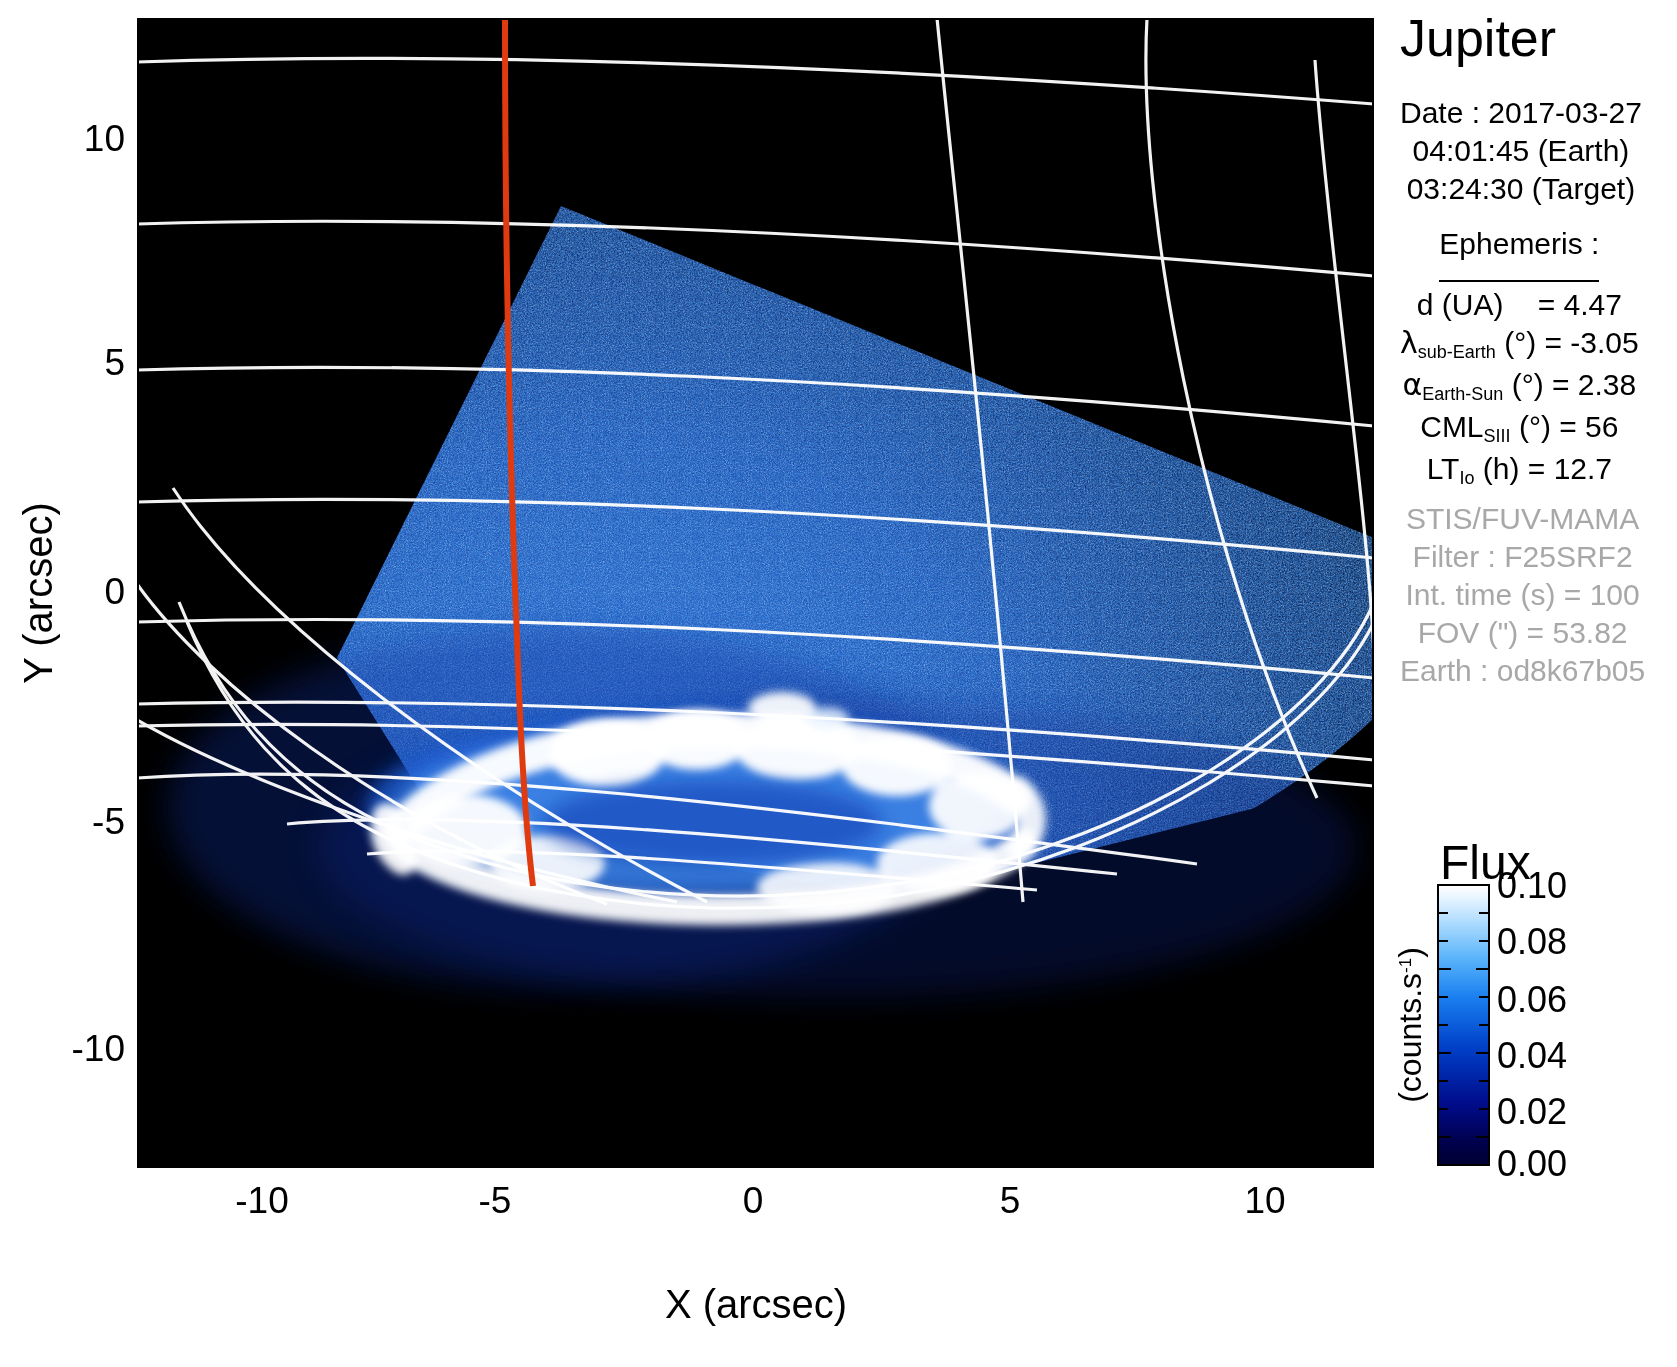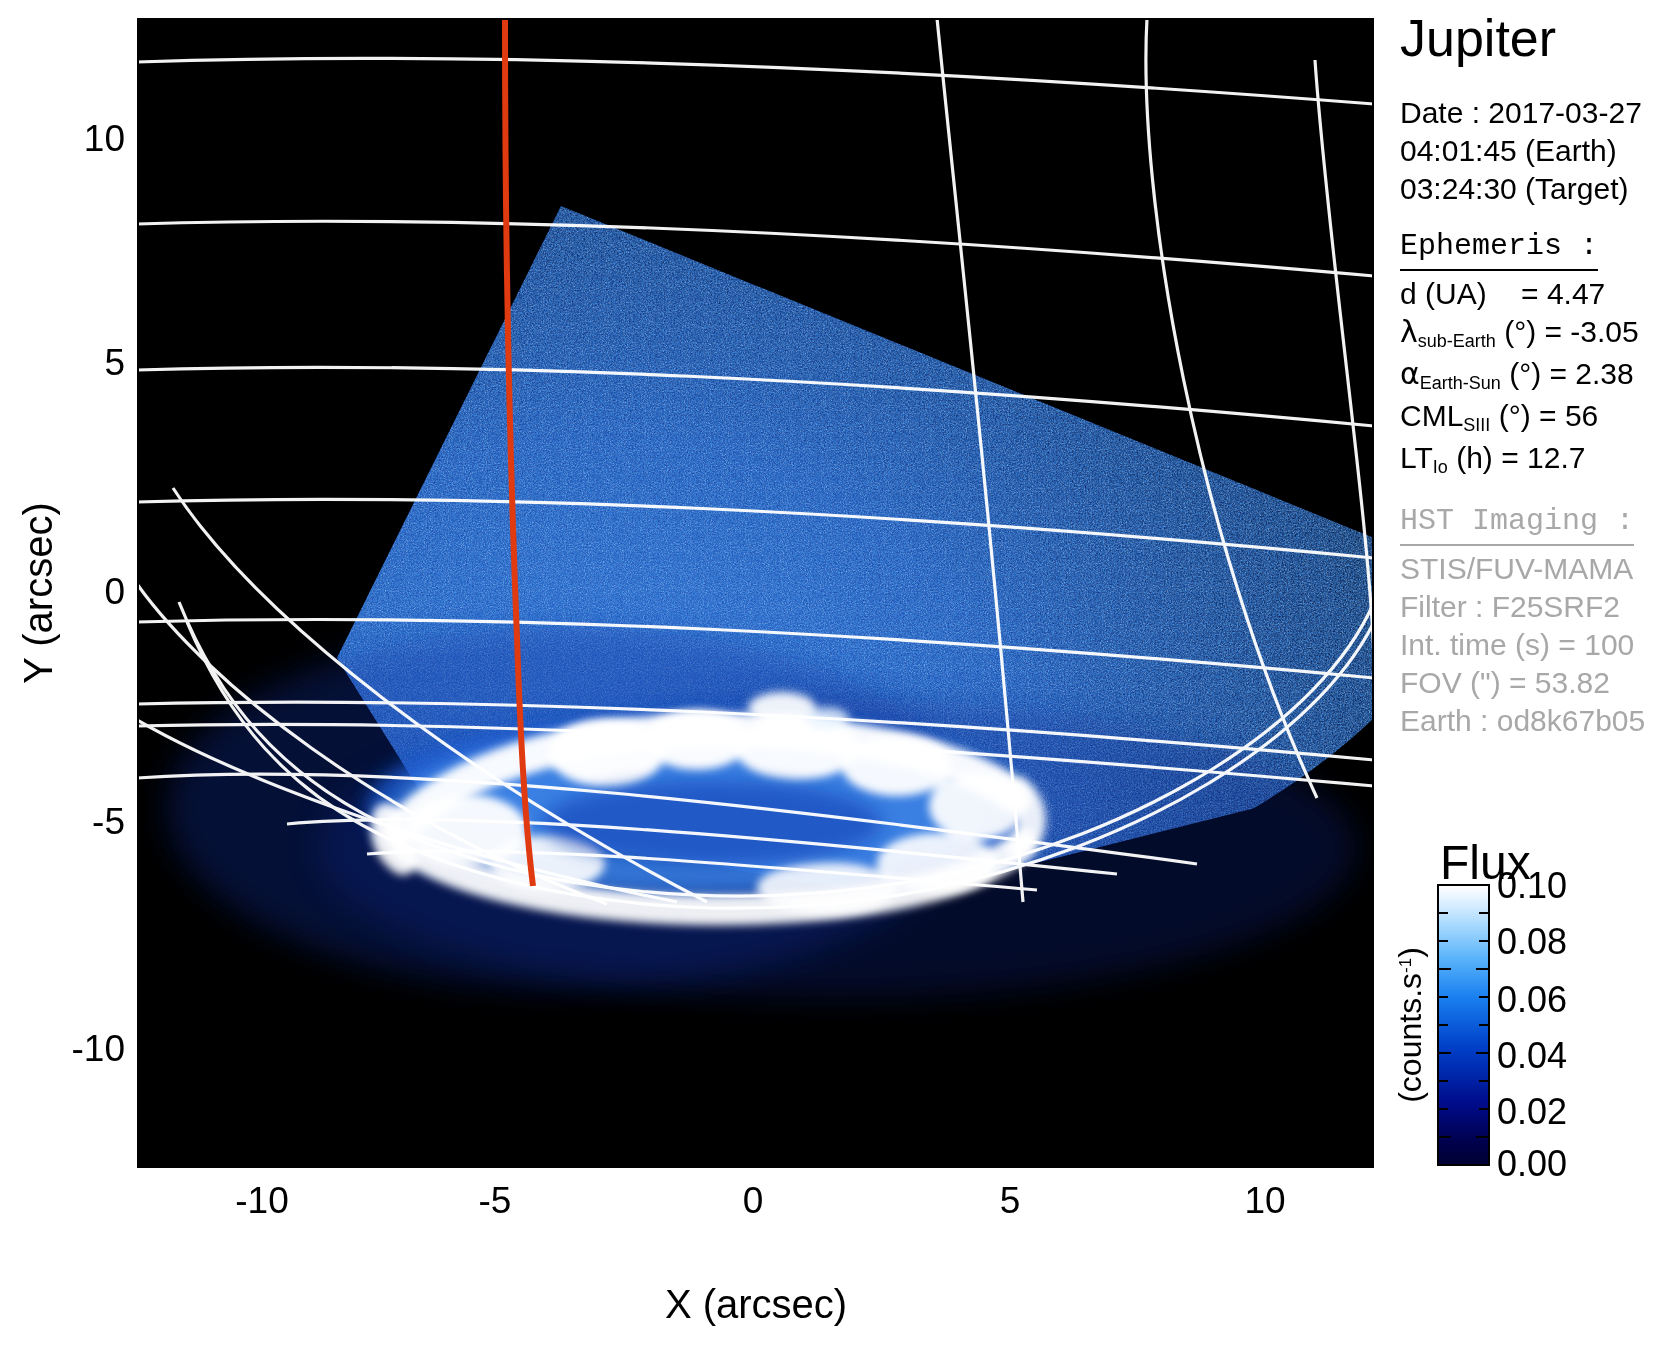--- a/index.html
+++ b/index.html
@@ -21,31 +21,30 @@
   #sky{position:absolute;left:0;top:0;width:1237px;height:1150px;display:block;}
   .yt{position:absolute;right:10px;font-size:37px;transform:translateY(-50%);
       white-space:nowrap;text-align:right;}
   .xt{position:absolute;font-size:37px;transform:translateX(-50%);white-space:nowrap;}
   .axis-title-x{
     position:absolute;left:756px;top:1282px;transform:translateX(-50%);
     font-size:40px;white-space:nowrap;
   }
 
   
-  .panel{position:absolute;left:1391px;top:0;width:286px;height:1220px;}
+  .panel{position:absolute;left:1391px;top:0;width:286px;height:1220px;text-align:center;}
   .title{position:absolute;left:9px;top:12px;font-size:52px;line-height:1;}
   .blk{position:absolute;left:9px;font-size:30px;line-height:38px;white-space:nowrap;}
   .blk div{white-space:nowrap;}
   .date-blk{top:94px;}
   .eph-blk{top:225px;}
   .hst-blk{top:500px;color:#a8a8a8;}
   .uline{
-    display:inline-block;border-bottom:2px solid currentColor;padding-bottom:4px;
+    display:inline-block;border-bottom:2px solid currentColor;padding-bottom:17px;
     margin-bottom:4px;
-    font-family:Liberation Mono, monospace;
   }
   sub{font-size:18px;vertical-align:baseline;position:relative;top:5px;letter-spacing:0;}
   sup{font-size:17px;vertical-align:baseline;position:relative;top:-10px;}
   .mono-sym{font-family:"DejaVu Sans", sans-serif;}
 
   
   .cb-title{position:absolute;left:1440px;top:835px;font-size:48px;white-space:nowrap;}
   .cb-box{
     position:absolute;left:1437px;top:884px;width:53px;height:282px;
     border:2px solid #000;box-sizing:border-box;
@@ -274,23 +273,20 @@
         <span>= 56</span>
       </div>
       <div>
         <span>LT</span><sub>Io</sub>
         <span>(h)</span>
         <span>= 12.7</span>
       </div>
     </div>
 
     <div class="blk hst-blk">
-      <div>
-        <span class="uline">HST Imaging :</span>
-      </div>
       <div>STIS/FUV-MAMA</div>
       <div>Filter : F25SRF2</div>
       <div>Int. time (s) = 100</div>
       <div>FOV (") = 53.82</div>
       <div>Earth : od8k67b05</div>
     </div>
   </div>
 
   <div>
     <div class="cb-title">Flux</div>

